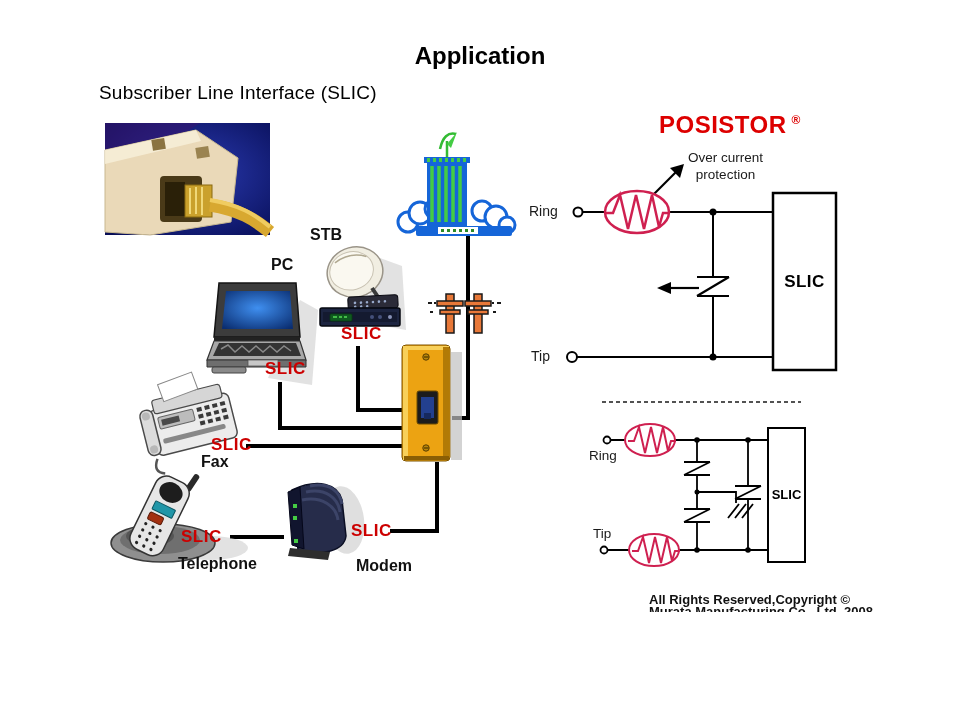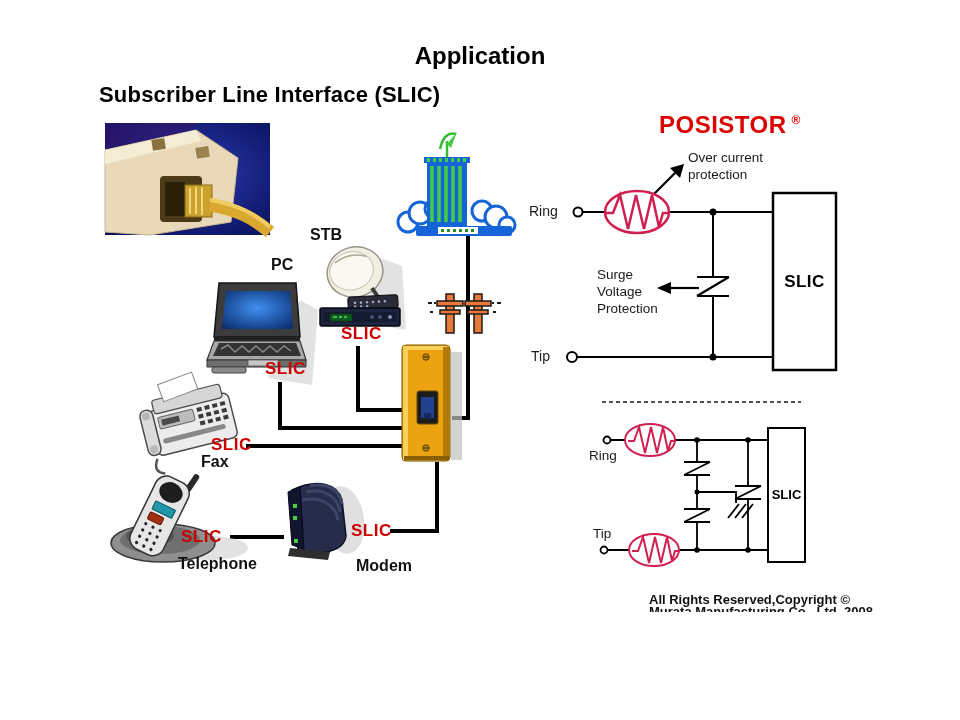--- a/index.html
+++ b/index.html
@@ -1,20 +1,20 @@
 <!DOCTYPE html>
 <html><head>
 <meta charset="utf-8">
 <style>
   html,body{margin:0;padding:0;background:#fff;}
   .slide{position:relative;width:960px;height:612px;background:#ffffff;overflow:hidden;
          font-family:"Liberation Sans",sans-serif;color:#000;}
   .lbl{position:absolute;white-space:nowrap;}
   .title{top:42px;left:50%;transform:translateX(-50%);font-size:24px;font-weight:700;}
-  .heading{top:82px;left:99px;font-size:22px;font-weight:700;letter-spacing:0.2px;}
+  .heading{top:82px;left:99px;font-size:19px;font-weight:400;letter-spacing:0.2px;}
   .devlbl{font-size:16px;font-weight:700;color:#111;}
   .sliclbl{font-size:17px;font-weight:700;color:#cc0000;letter-spacing:0.5px;}
   .ckt{font-size:14px;color:#1a1a1a;}
   .ckt-small{font-size:13.5px;color:#1a1a1a;line-height:17px;}
   .posistor-row{top:111px;left:659px;}
   .posistor{font-size:24px;font-weight:700;color:#dd0000;letter-spacing:0.5px;margin-top:28px;}
   .regmark{font-size:12px;font-weight:700;color:#dd0000;vertical-align:9px;margin-left:5px;}
   .slicbox1{top:272px;left:773px;width:63px;text-align:center;font-size:17px;font-weight:700;letter-spacing:0.5px;}
   .slicbox2{top:487px;left:768px;width:37px;text-align:center;font-size:13px;font-weight:700;}
   .copyright{top:594px;left:649px;font-size:13px;line-height:12px;font-weight:700;color:#111;}
@@ -306,28 +306,23 @@
 
   <div class="lbl sliclbl" style="top:324px;left:341px;">SLIC</div>
   <div class="lbl sliclbl" style="top:359px;left:265px;">SLIC</div>
   <div class="lbl sliclbl" style="top:435px;left:211px;">SLIC</div>
   <div class="lbl sliclbl" style="top:527px;left:181px;">SLIC</div>
   <div class="lbl sliclbl" style="top:521px;left:351px;">SLIC</div>
 
   <div class="lbl posistor-row">
     <span class="posistor">POSISTOR</span><span class="regmark">®</span>
   </div>
-  <div class="lbl ckt-small" style="top:149px;left:688px;">
+  <div class="lbl ckt-small" style="top:149px;left:688px;text-align:center;">
     <span style="display:block">Over current</span>
     <span style="display:block">protection</span>
-  </div>
-  <div class="lbl ckt-small" style="top:266px;left:597px;">
-    <span style="display:block">Surge</span>
-    <span style="display:block">Voltage</span>
-    <span style="display:block">Protection</span>
   </div>
   <div class="lbl ckt" style="top:203px;left:529px;">Ring</div>
   <div class="lbl ckt" style="top:348px;left:531px;">Tip</div>
   <div class="lbl slicbox1">SLIC</div>
 
   <div class="lbl ckt-small" style="top:447px;left:589px;">Ring</div>
   <div class="lbl ckt-small" style="top:525px;left:593px;">Tip</div>
   <div class="lbl slicbox2">SLIC</div>
 
   <div class="lbl copyright">

